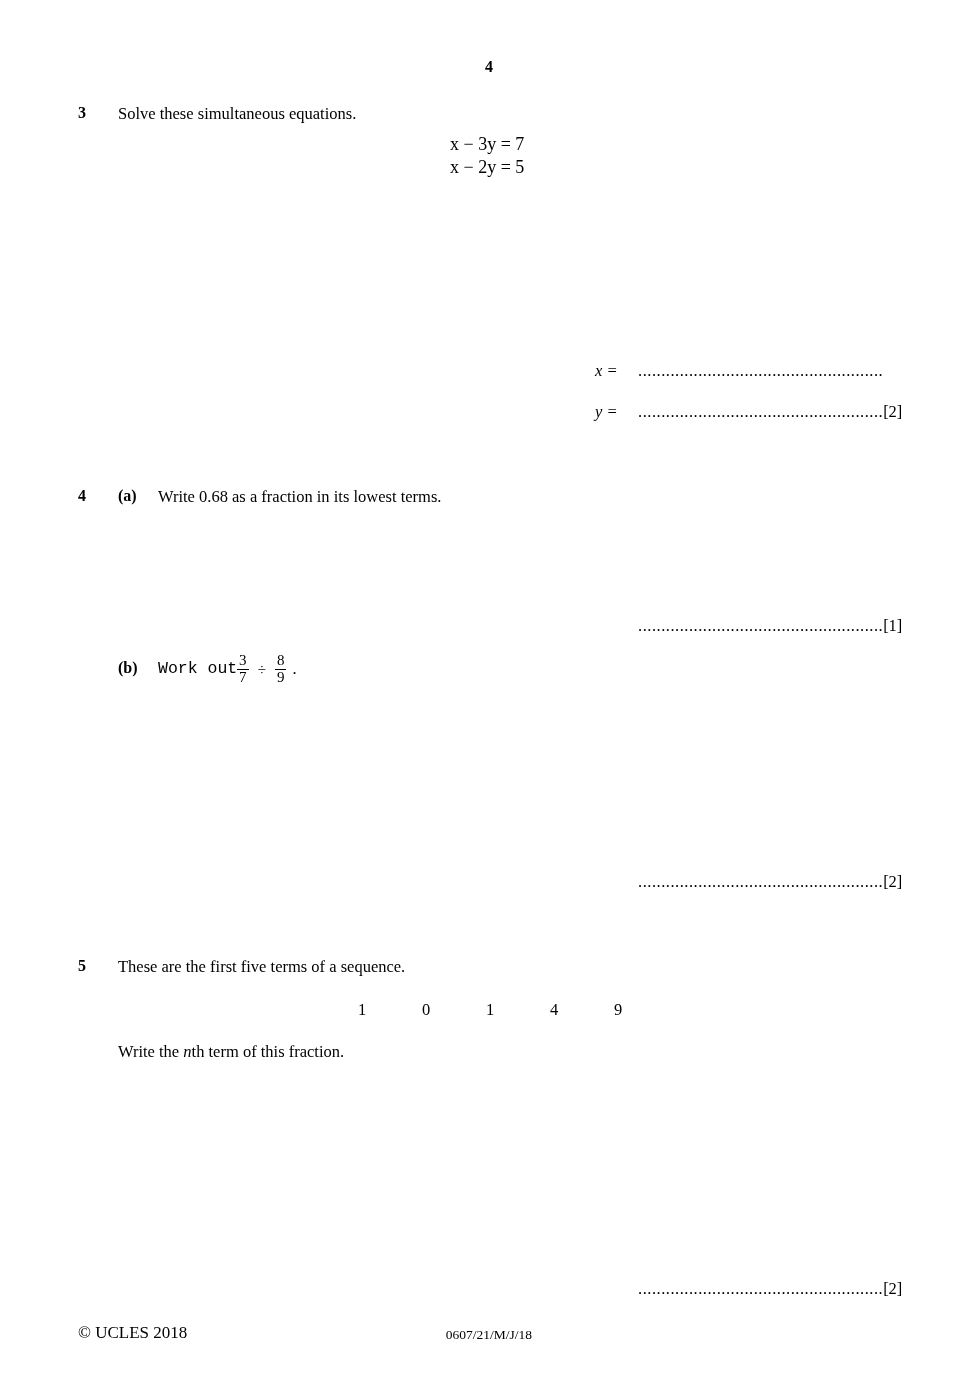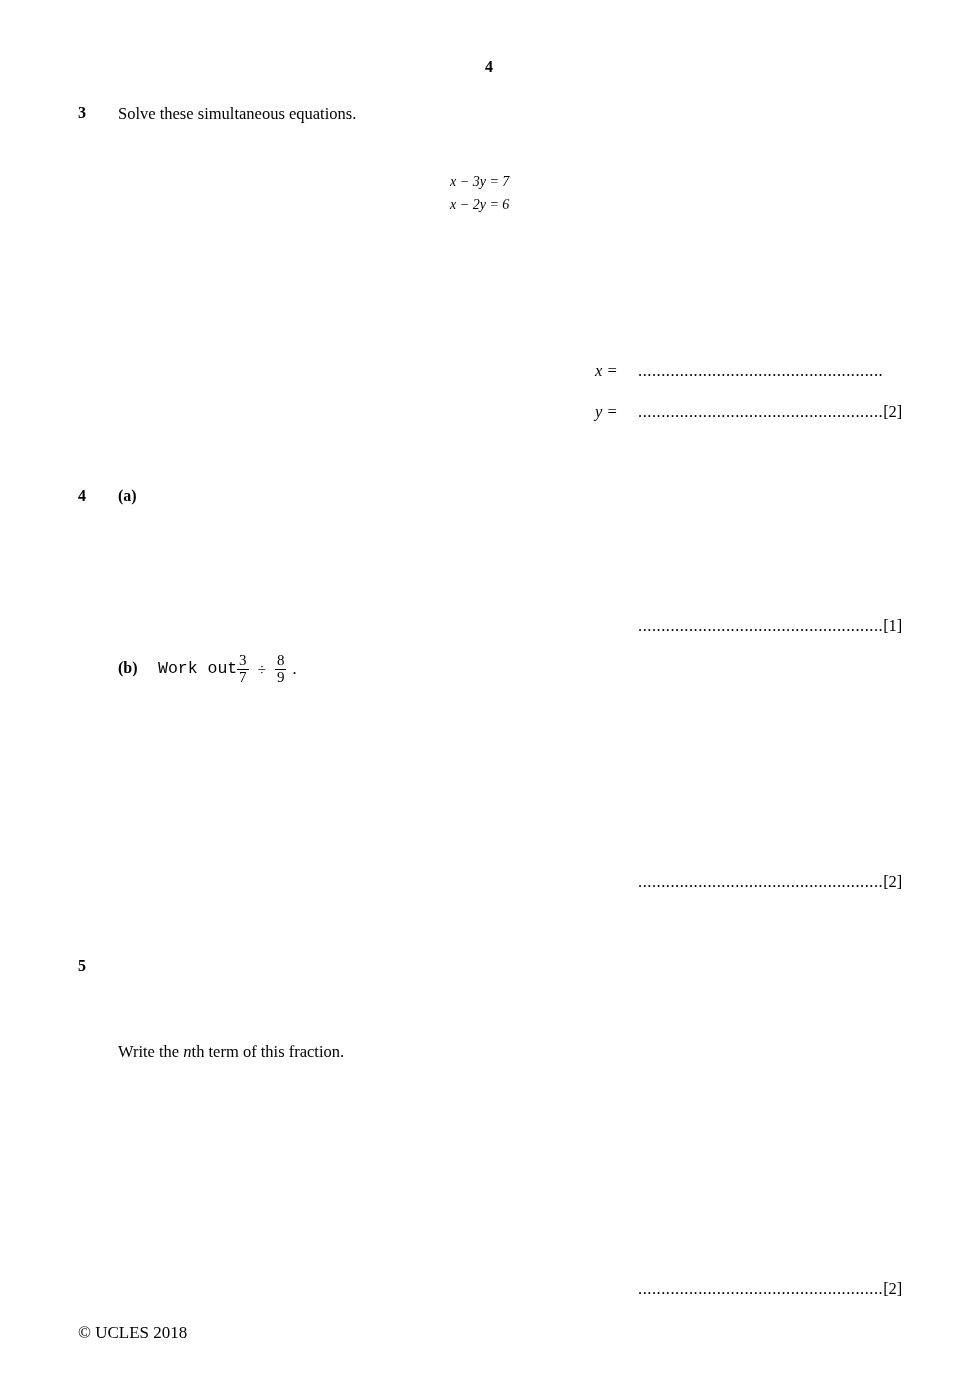--- a/index.html
+++ b/index.html
@@ -42,24 +42,22 @@
     left: 118px;
   }
   .qtext {
     position: absolute;
     font-size: 16.5px;
     text-align: center;
   }
   .mathline {
     position: absolute;
     font-family: "Liberation Serif", serif;
-    font-size: 14px;
-    font-style: italic;
-    white-space: nowrap;
-    margin-top: 40px;
+    font-size: 18px;
+    white-space: nowrap;
   }
   .answer-line {
     position: absolute;
     font-size: 16.5px;
     letter-spacing: 0.5px;
     white-space: nowrap;
   }
   .marks {
     font-style: normal;
     letter-spacing: 0;
@@ -132,35 +130,36 @@
 
   <div class="page-number">4</div>
 
   <div class="qnum" style="top:104px;">3</div>
   <div class="qtext" style="top:104px; left:118px;">Solve these simultaneous equations.</div>
 
   <div class="mathline" style="top:134px; left:450px;">
     <span>x − 3y = 7</span>
   </div>
   <div class="mathline" style="top:157px; left:450px;">
-    <span>x − 2y = 6</span>
+    <span>x − 2y = 5</span>
   </div>
 
   <div class="label-var" style="top:361px; left:595px;">x =</div>
   <div class="answer-line" style="top:361px; left:638px;">
     <span>.....................................................</span>
   </div>
 
   <div class="label-var" style="top:402px; left:595px;">y =</div>
   <div class="answer-line" style="top:402px; left:638px;">
     <span>.....................................................</span><span class="marks">[2]</span>
   </div>
 
   <div class="qnum" style="top:487px;">4</div>
   <div class="qpart" style="top:487px;">(a)</div>
+  <div class="qtext" style="top:487px; left:158px;">Write 0.68 as a fraction in its lowest terms.</div>
 
   <div class="answer-line" style="top:616px; left:638px;">
     <span>.....................................................</span><span class="marks">[1]</span>
   </div>
 
   <div class="qpart" style="top:659px;">(b)</div>
   <div class="qtext" style="top:659px; left:158px;font-family:Liberation Mono, monospace;">Work out</div>
 
   <div class="fracwrap" style="top:654px; left:235px;">
     <span class="frac">
@@ -173,25 +172,30 @@
       <span class="den">9</span>
     </span>
     <span>.</span>
   </div>
 
   <div class="answer-line" style="top:872px; left:638px;">
     <span>.....................................................</span><span class="marks">[2]</span>
   </div>
 
   <div class="qnum" style="top:957px;">5</div>
-
+  <div class="qtext" style="top:957px; left:118px;">These are the first five terms of a sequence.</div>
+
+  <div class="seq" style="top:1000px; left:330px;">
+    <span>1</span><span>0</span><span>1</span><span>4</span><span>9</span>
+  </div>
 
   <div class="qtext" style="top:1042px; left:118px;">
     <span>Write the </span><span style="font-style:italic;">n</span><span>th term of this fraction.</span>
   </div>
 
   <div class="answer-line" style="top:1279px; left:638px;">
     <span>.....................................................</span><span class="marks">[2]</span>
   </div>
 
   <div class="footer-left">© UCLES 2018</div>
+  <div class="footer-center">0607/21/M/J/18</div>
 
 </div>
 
 </body></html>

